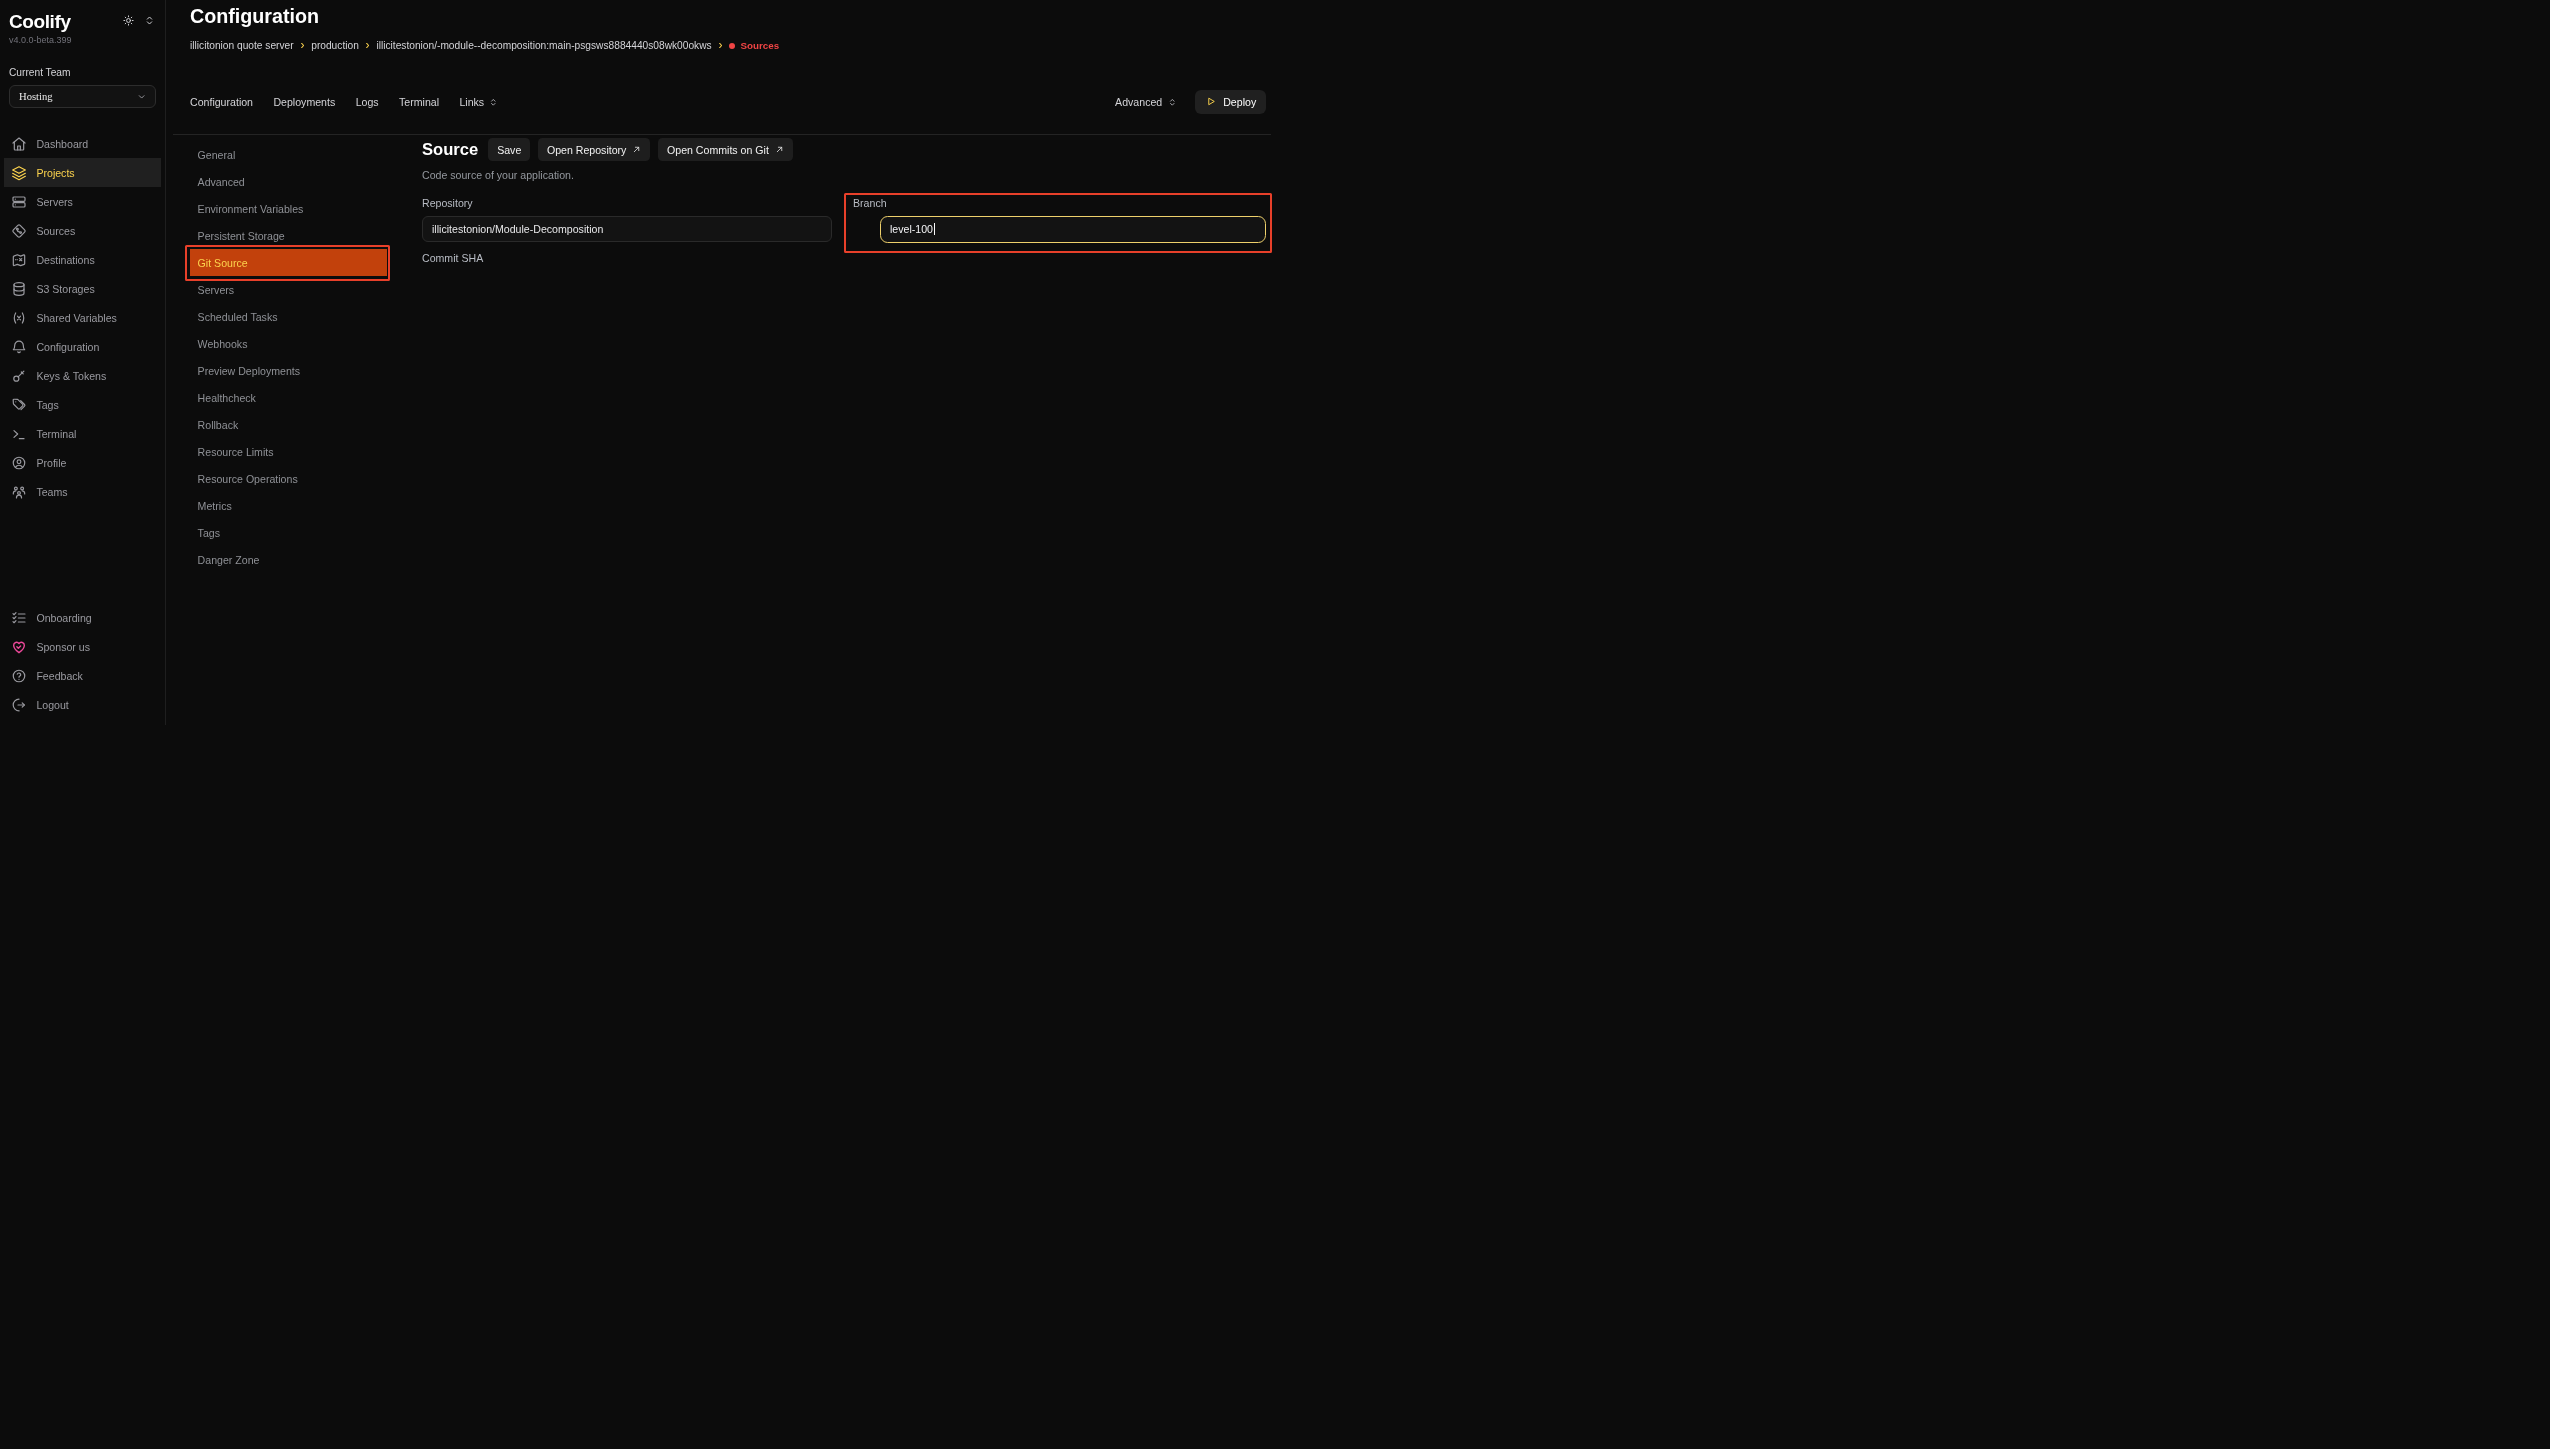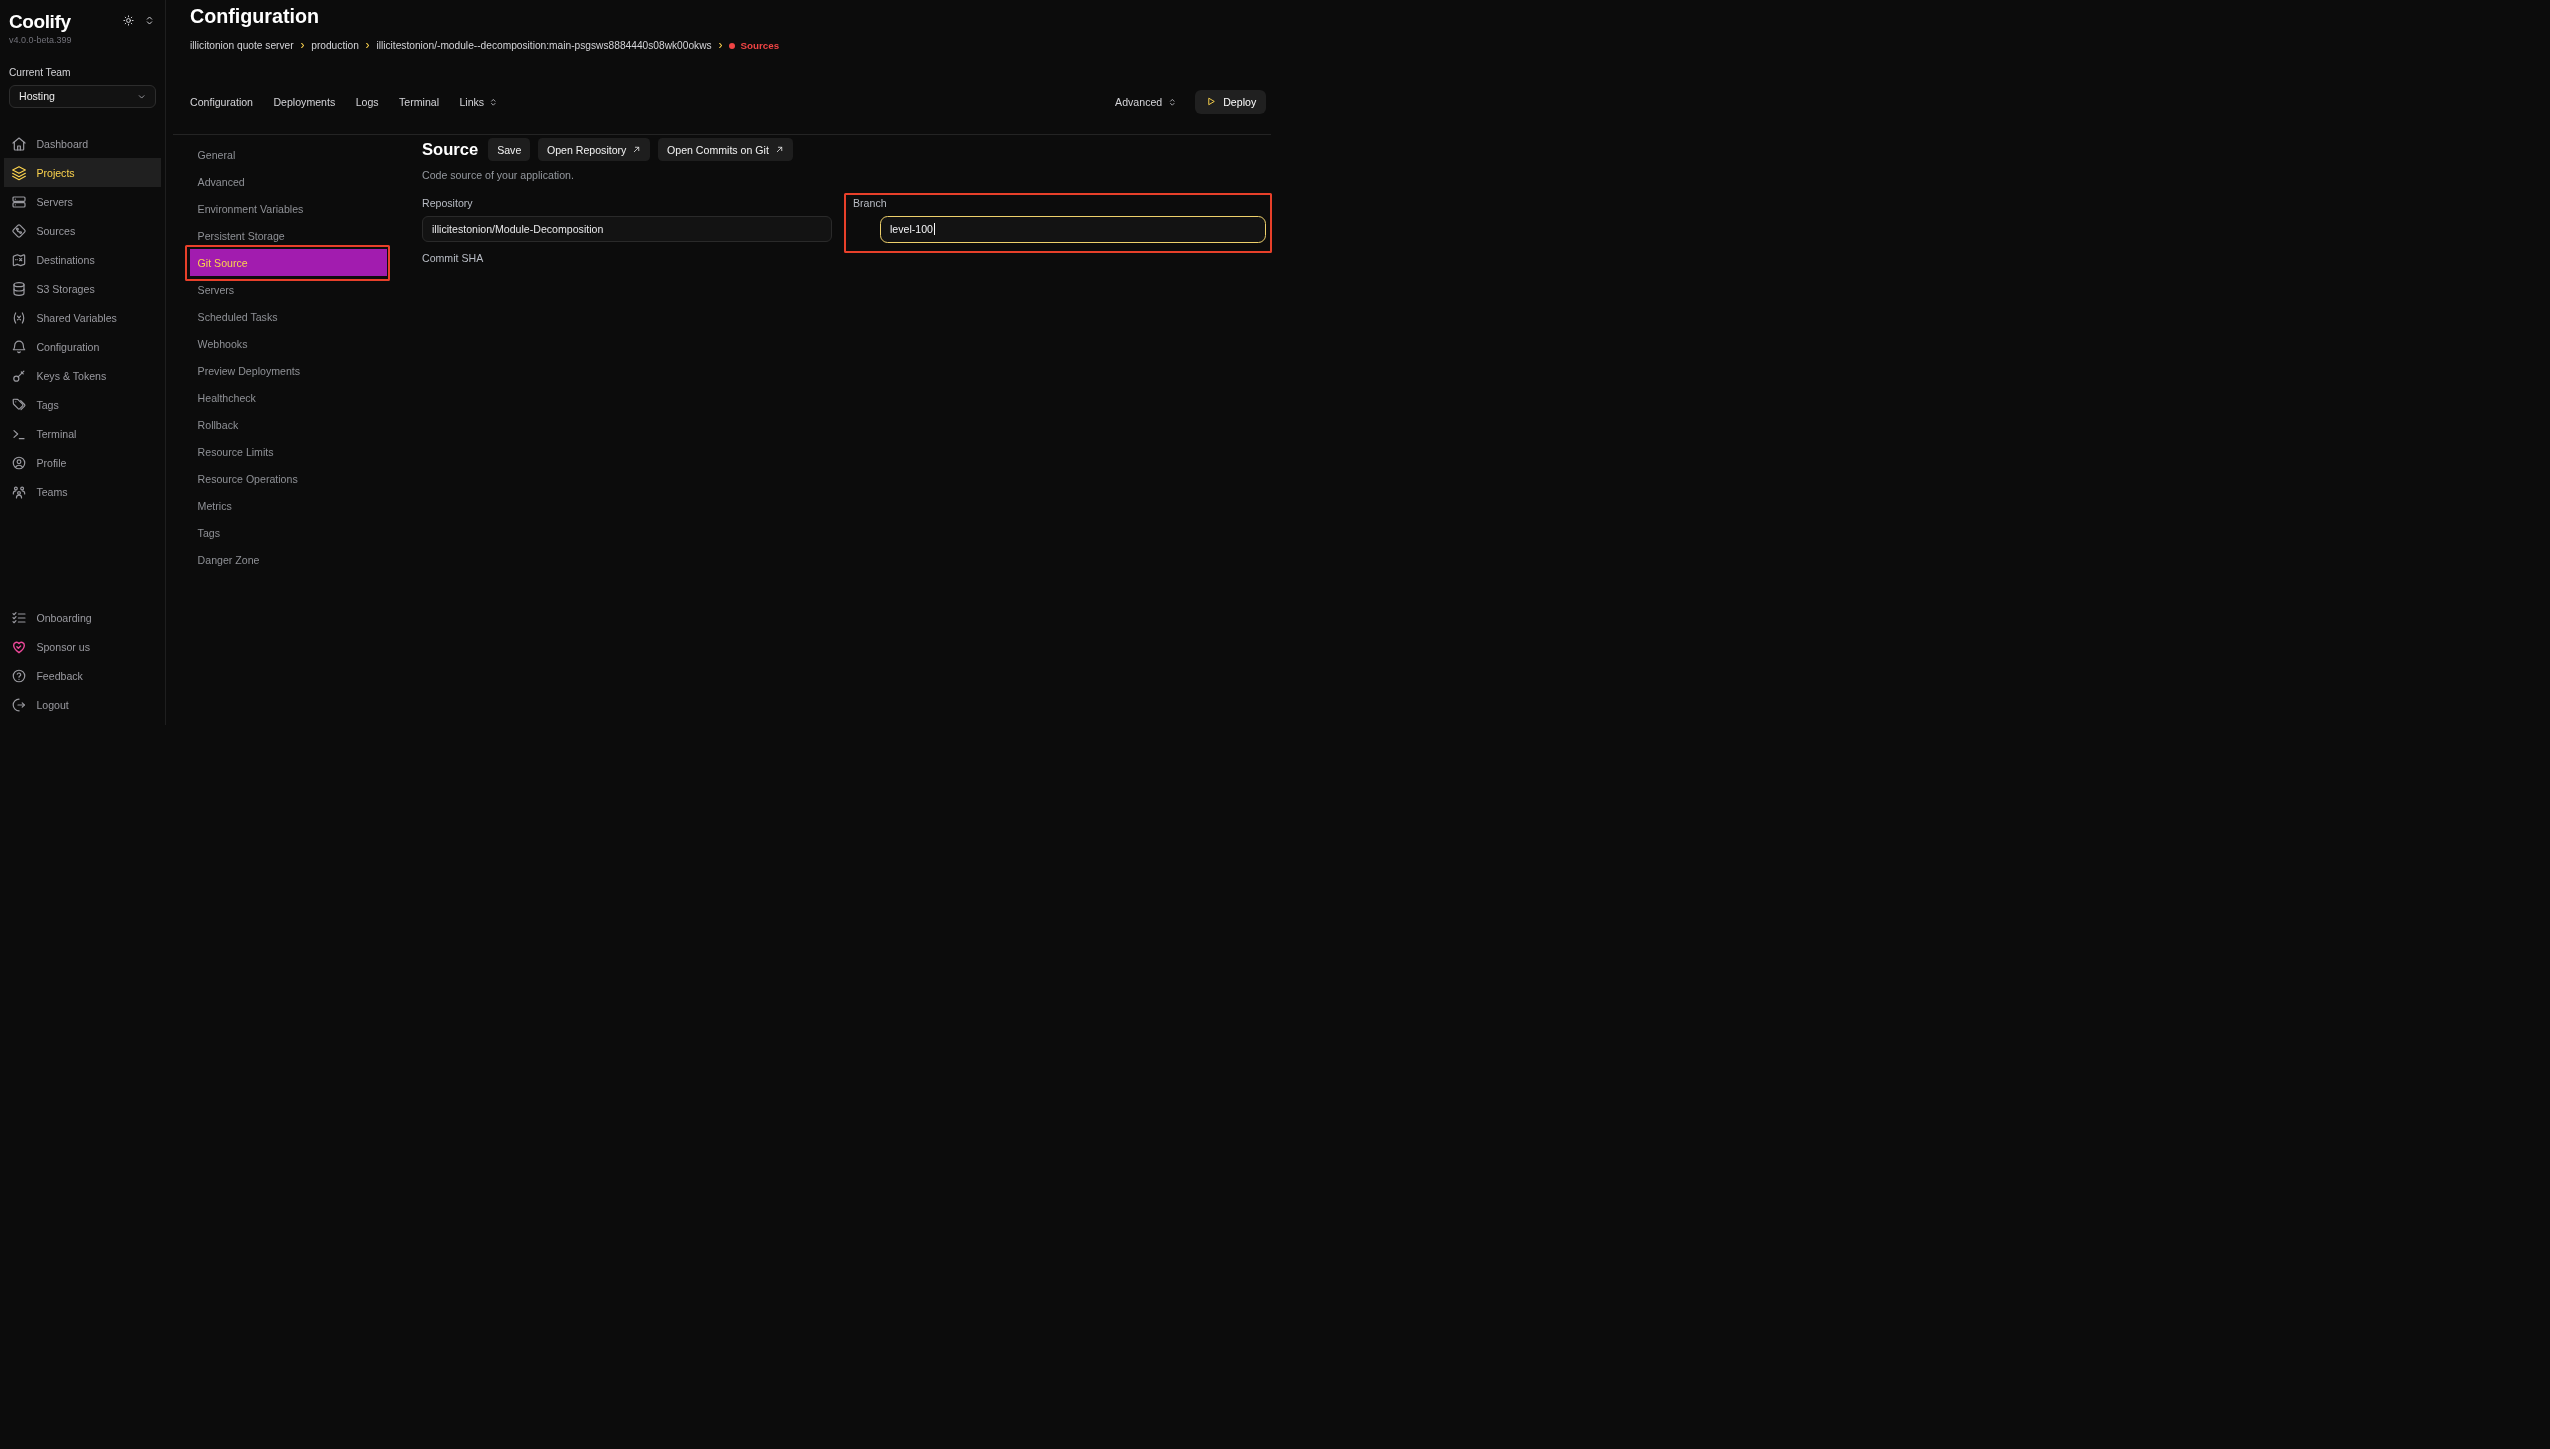--- a/index.html
+++ b/index.html
@@ -12,21 +12,21 @@
           border-right:0.8px solid #1f1f1f; display:flex; flex-direction:column; padding:10.6px 0 4.5px; }
   .side-top { padding:0 9px; }
   .logo-row { display:flex; justify-content:space-between; align-items:flex-start;gap:44px; }
   .logo { font-size:19px; font-weight:800; color:#fff; letter-spacing:-0.4px; }
   .top-icons { display:flex; gap:7.6px; margin-top:3.8px; color:#d4d4d8; }
   .top-icons svg { width:13px; height:13px; }
   .version { margin-top:2.3px; font-size:9px; color:#717179; }
   .team-label { margin-top:22px; font-size:10.2px; color:#d4d4d8; }
   .team-select { margin-top:6.8px; height:23.4px; border:0.8px solid #2d2d2d; border-radius:6px;
                  background:#121212; display:flex; align-items:center; justify-content:space-between;
-                 padding:0 7.6px 0 9px; font-size:10.6px; color:#ececec; cursor:pointer; }
+                 padding:0 7.6px 0 9px; font-size:10.6px; color:#ececec; cursor:pointer;font-family:Liberation Serif, serif; }
   .team-select svg { width:11.3px; height:11.3px; color:#9a9aa0; }
 
   nav.side-nav { margin-top:21px; }
   nav.side-nav.footer { margin-top:auto; margin-bottom:1.5px; }
   .nav-item { height:29px; margin:0 3.8px; padding:0 6.8px; display:flex; align-items:center; gap:9.8px;
               color:#9a9aa0; font-size:10.6px; cursor:pointer; }
   .nav-item svg { width:16px; height:16px; flex:0 0 auto; }
   .nav-item.active { background:#202020; color:#fcd34d; }
   .nav-item .pink { color:#ec4899; }
 
@@ -50,21 +50,21 @@
   .deploy-btn { height:24px; background:#202020; border:none; border-radius:6px; padding:0 9.8px;
                 display:flex; align-items:center; gap:6.8px; font-size:10.6px; color:#fff;
                 font-family:inherit; cursor:pointer; }
   .deploy-btn svg { width:11.3px; height:11.3px; color:#fcd34d; }
 
   .divider { position:absolute; left:6px; right:4.5px; top:134px; height:0.8px; background:#242424; }
 
   .subnav { position:absolute; left:23px; top:141px; width:197px; list-style:none; }
   .subnav li { height:27px; display:flex; align-items:center; padding-left:7.6px;
                font-size:10.6px; color:#8f9196; cursor:pointer; position:relative; }
-  .subnav li.active { background:#a21caf; color:#fcd34d; }
+  .subnav li.active { background:#c2410c; color:#fcd34d; }
   .annotation-box { position:absolute; border:2.3px solid #e8402a; border-radius:1.5px; pointer-events:none; z-index:5; }
   .box-gitsource { left:-5.3px; right:-3px; top:-3.8px; bottom:-4.5px; }
 
   .panel { position:absolute; left:255px; top:138px; right:9px; }
   .panel-head { display:flex; align-items:center; gap:7.6px; }
   .panel-title { font-size:16.6px; font-weight:800; color:#fff; margin-right:2.3px; }
   .btn { height:23px; background:#1e1e1e; border:none; border-radius:4.5px; padding:0 9px;
          display:flex; align-items:center; gap:6px; font-size:10.6px; color:#f2f2f2;
          font-family:inherit; cursor:pointer; white-space:nowrap; }
   .btn svg { width:9px; height:9px; color:#e3e3e3; }

